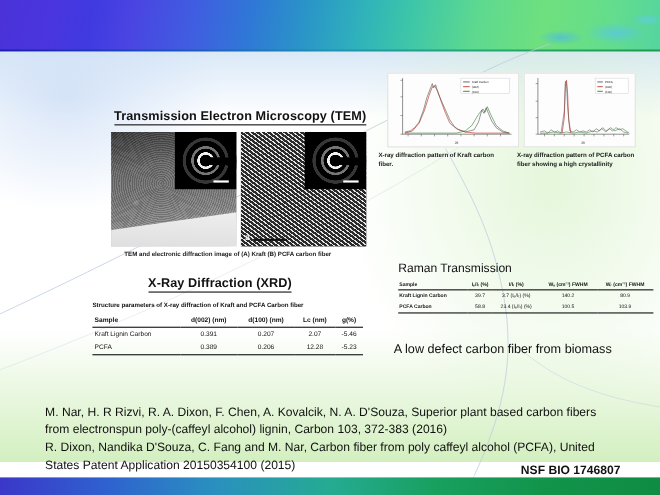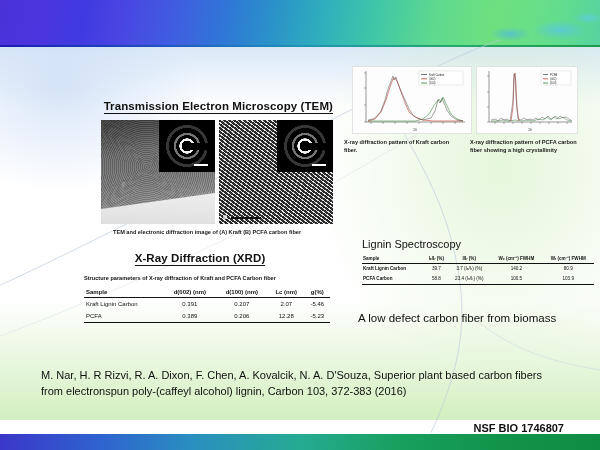--- a/index.html
+++ b/index.html
@@ -308,21 +308,21 @@
         <line x1="66" y1="11.8" x2="71" y2="11.8" stroke="#c0392b" stroke-width="0.8"></line>
         <text x="73" y="13" font-size="2.7" fill="#222" font-family="Liberation Sans, sans-serif">(002)</text>
         <line x1="66" y1="16" x2="71" y2="16" stroke="#2e7d32" stroke-width="0.8"></line>
         <text x="73" y="17.2" font-size="2.7" fill="#222" font-family="Liberation Sans, sans-serif">(100)</text>
       </g>
     </svg>
   </div>
   <div id="plot2-cap" class="cap">X-ray diffraction pattern of PCFA carbon fiber showing a high crystallinity</div>
 
   <div id="raman">
-    <div id="raman-title">Lignin Spectroscopy</div>
+    <div id="raman-title">Raman Transmission</div>
 
     <table class="data" id="raman-table">
       <thead>
         <tr>
           <th class="lbl rule-bot">Sample</th>
           <th class="rule-bot">Iₑ/Iᵣ (%)</th>
           <th class="rule-bot">I/Iᵣ (%)</th>
           <th class="rule-bot">Wₑ (cm⁻¹) FWHM</th>
           <th class="rule-bot">Wᵣ (cm⁻¹) FWHM</th>
         </tr>
@@ -343,20 +343,21 @@
           <td class="rule-bot">103.9</td>
         </tr>
       </tbody>
     </table>
   </div>
 
   <div id="tagline">A low defect carbon fiber from biomass</div>
 
   <div id="refs">
     <p>M. Nar, H. R Rizvi, R. A. Dixon, F. Chen, A. Kovalcik, N. A. D'Souza, Superior plant based carbon fibers from electronspun poly-(caffeyl alcohol) lignin, Carbon 103, 372-383 (2016)</p>
+    <p>R. Dixon, Nandika D'Souza, C. Fang and M. Nar, Carbon fiber from poly caffeyl alcohol (PCFA),  United States Patent Application 20150354100 (2015)</p>
   </div>
 
   <div id="nsf">NSF BIO 1746807</div>
 
   <div class="bottom-band-edge"></div>
   <div class="bottom-band"></div>
 
 </div>
 
 </body></html>

